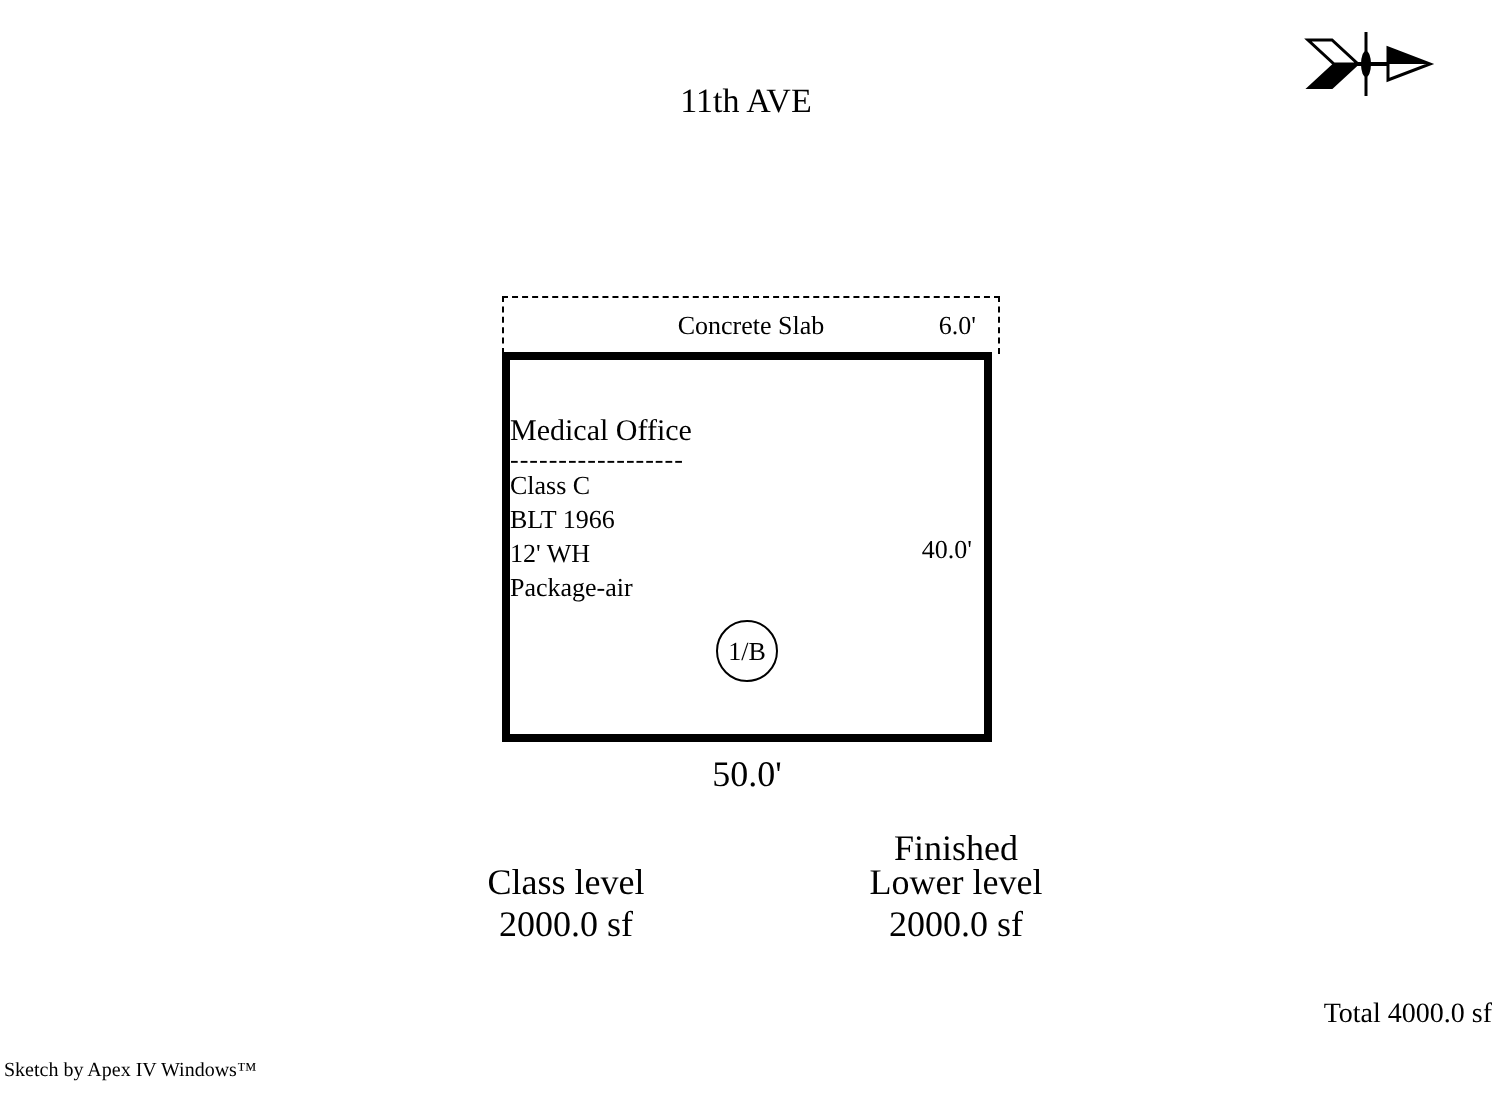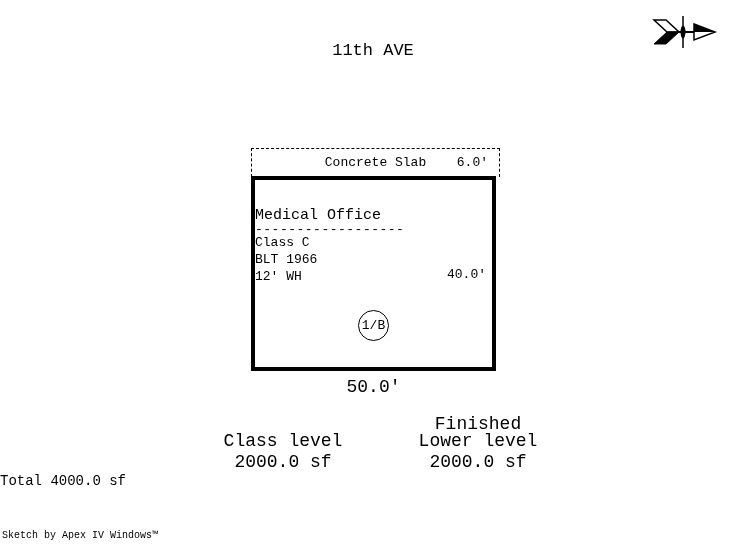--- a/index.html
+++ b/index.html
@@ -1,18 +1,18 @@
 <!DOCTYPE html>
 <html><head>
 <meta charset="utf-8">
 <style>
   html,body{margin:0;padding:0;background:#fff;}
   .canvas{
     position:relative;width:746px;height:547px;background:#ffffff;
-    font-family:Liberation Mono, monospace;color:#000;overflow:hidden;
+    font-family:Liberation Serif, serif;color:#000;overflow:hidden;
   }
   .street{position:absolute;top:41px;left:0;width:100%;text-align:center;font-size:17px;}
   .north{position:absolute;left:651px;top:13px;width:68px;height:38px;}
   .slab{
     position:absolute;left:251px;top:148px;width:249px;height:29px;
     border:1px dashed #000;border-bottom:none;box-sizing:border-box;
   }
   .slab-label{position:absolute;left:0;width:100%;text-align:center;line-height:27px;font-size:13px;}
   .slab-dim{position:absolute;right:11px;top:0;line-height:27px;font-size:13px;}
   .building{
@@ -27,21 +27,21 @@
   .marker{
     position:absolute;left:103px;top:130px;width:31px;height:31px;
     border:1.5px solid #000;border-radius:50%;box-sizing:border-box;
     display:flex;align-items:center;justify-content:center;font-size:13px;
   }
   .bdim-w{position:absolute;left:251px;top:377px;width:245px;text-align:center;font-size:18px;}
   .area-block{position:absolute;text-align:center;font-size:18px;line-height:17px;}
   .area-upper{left:213px;top:433px;width:140px;}
   .area-lower{left:408px;top:416px;width:140px;}
   .area-value{margin-top:4px;}
-  .total{position:absolute;left:0;top:473px;width:100%;text-align:left;font-size:14px;}
+  .total{position:absolute;left:0;top:500px;width:100%;text-align:right;font-size:14px;}
   .credit{position:absolute;left:2px;top:530px;font-size:10px;}
 </style>
 </head>
 <body>
 
 <div class="canvas">
 
   <div class="street">11th AVE</div>
 
   <svg class="north" viewBox="0 0 68 38" xmlns="http://www.w3.org/2000/svg">
@@ -59,20 +59,21 @@
     <span class="slab-dim">6.0'</span>
   </div>
 
   <div class="building">
     <div class="bcol">
       <div class="bname">Medical Office</div>
       <div class="bsep">------------------</div>
       <div class="bdetail">Class C</div>
       <div class="bdetail">BLT 1966</div>
       <div class="bdetail">12' WH</div>
+      <div class="bdetail">Package-air</div>
     </div>
     <span class="bdim-h">40.0'</span>
     <div class="marker">
       <span>1/B</span>
     </div>
   </div>
 
   <div class="bdim-w">50.0'</div>
 
   <div class="area-block area-upper">

